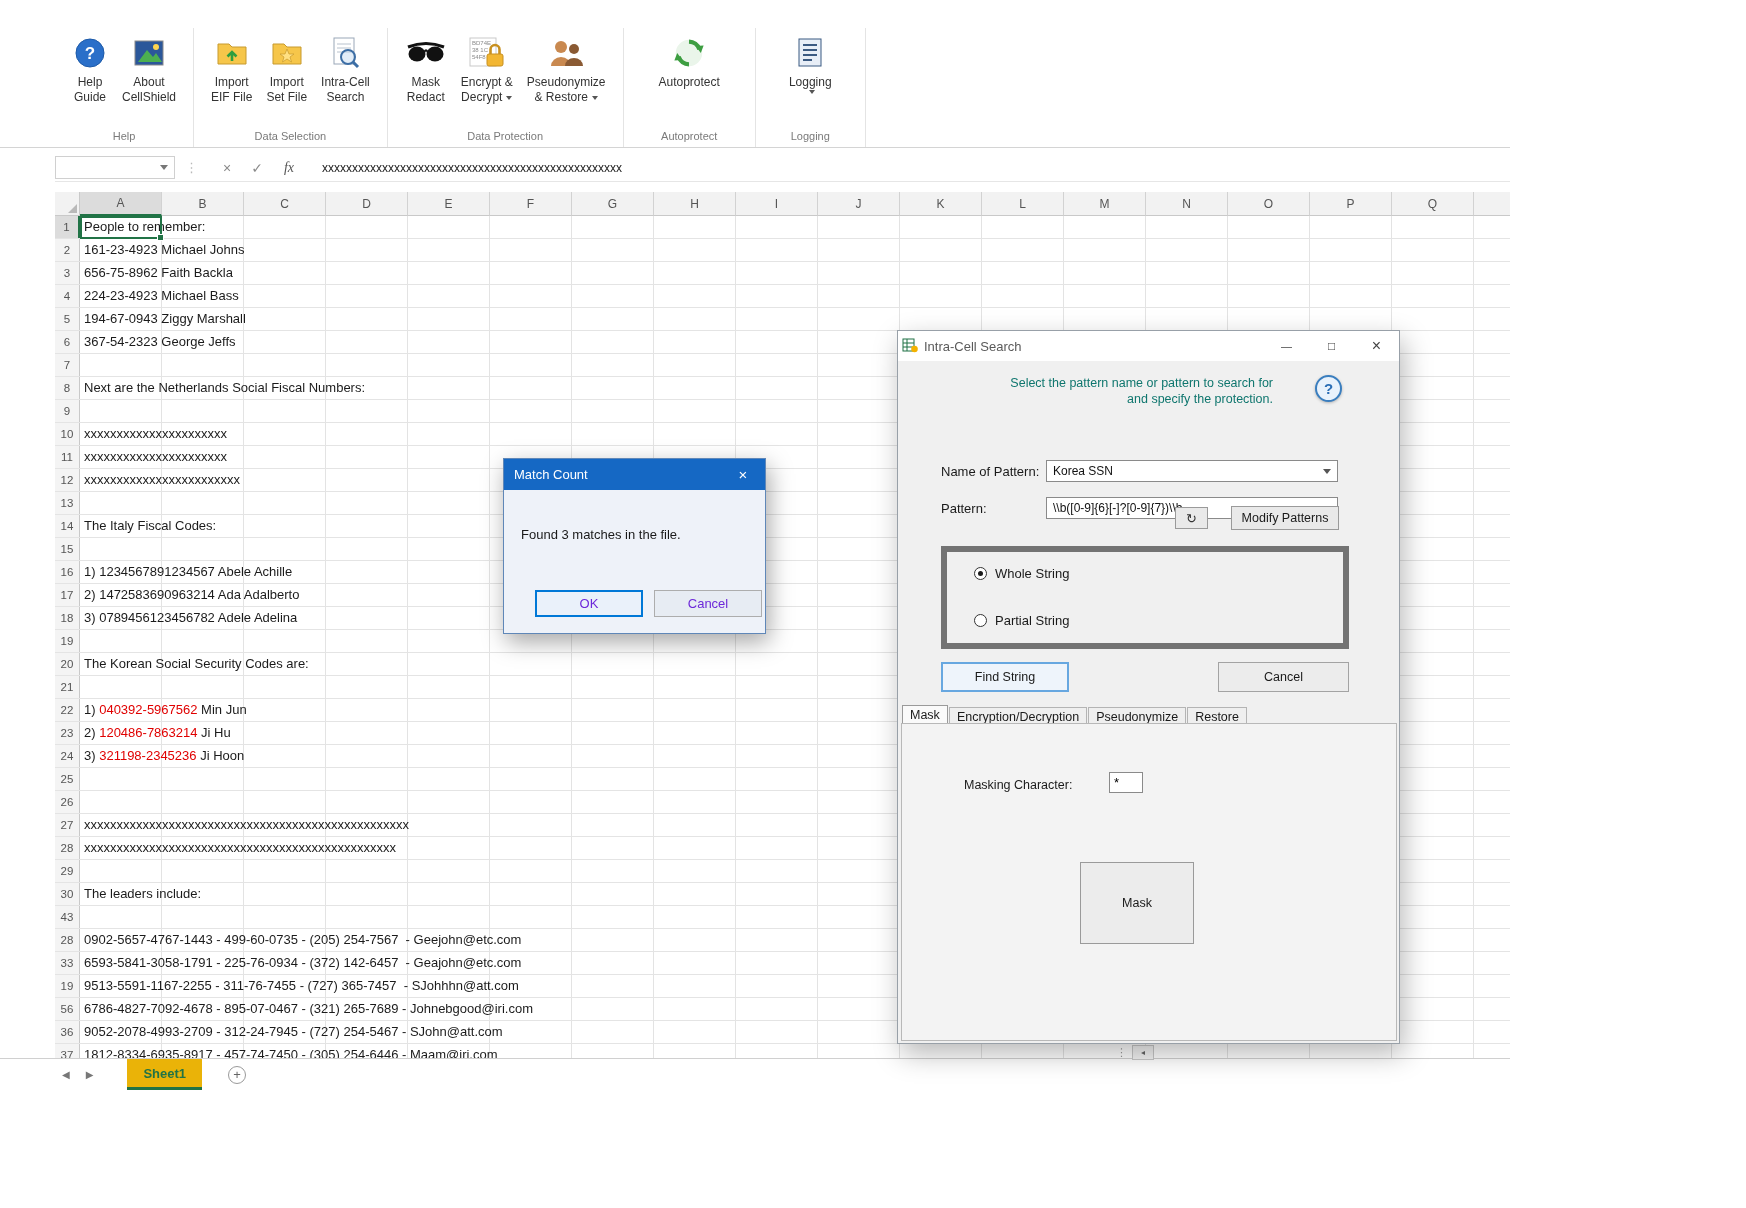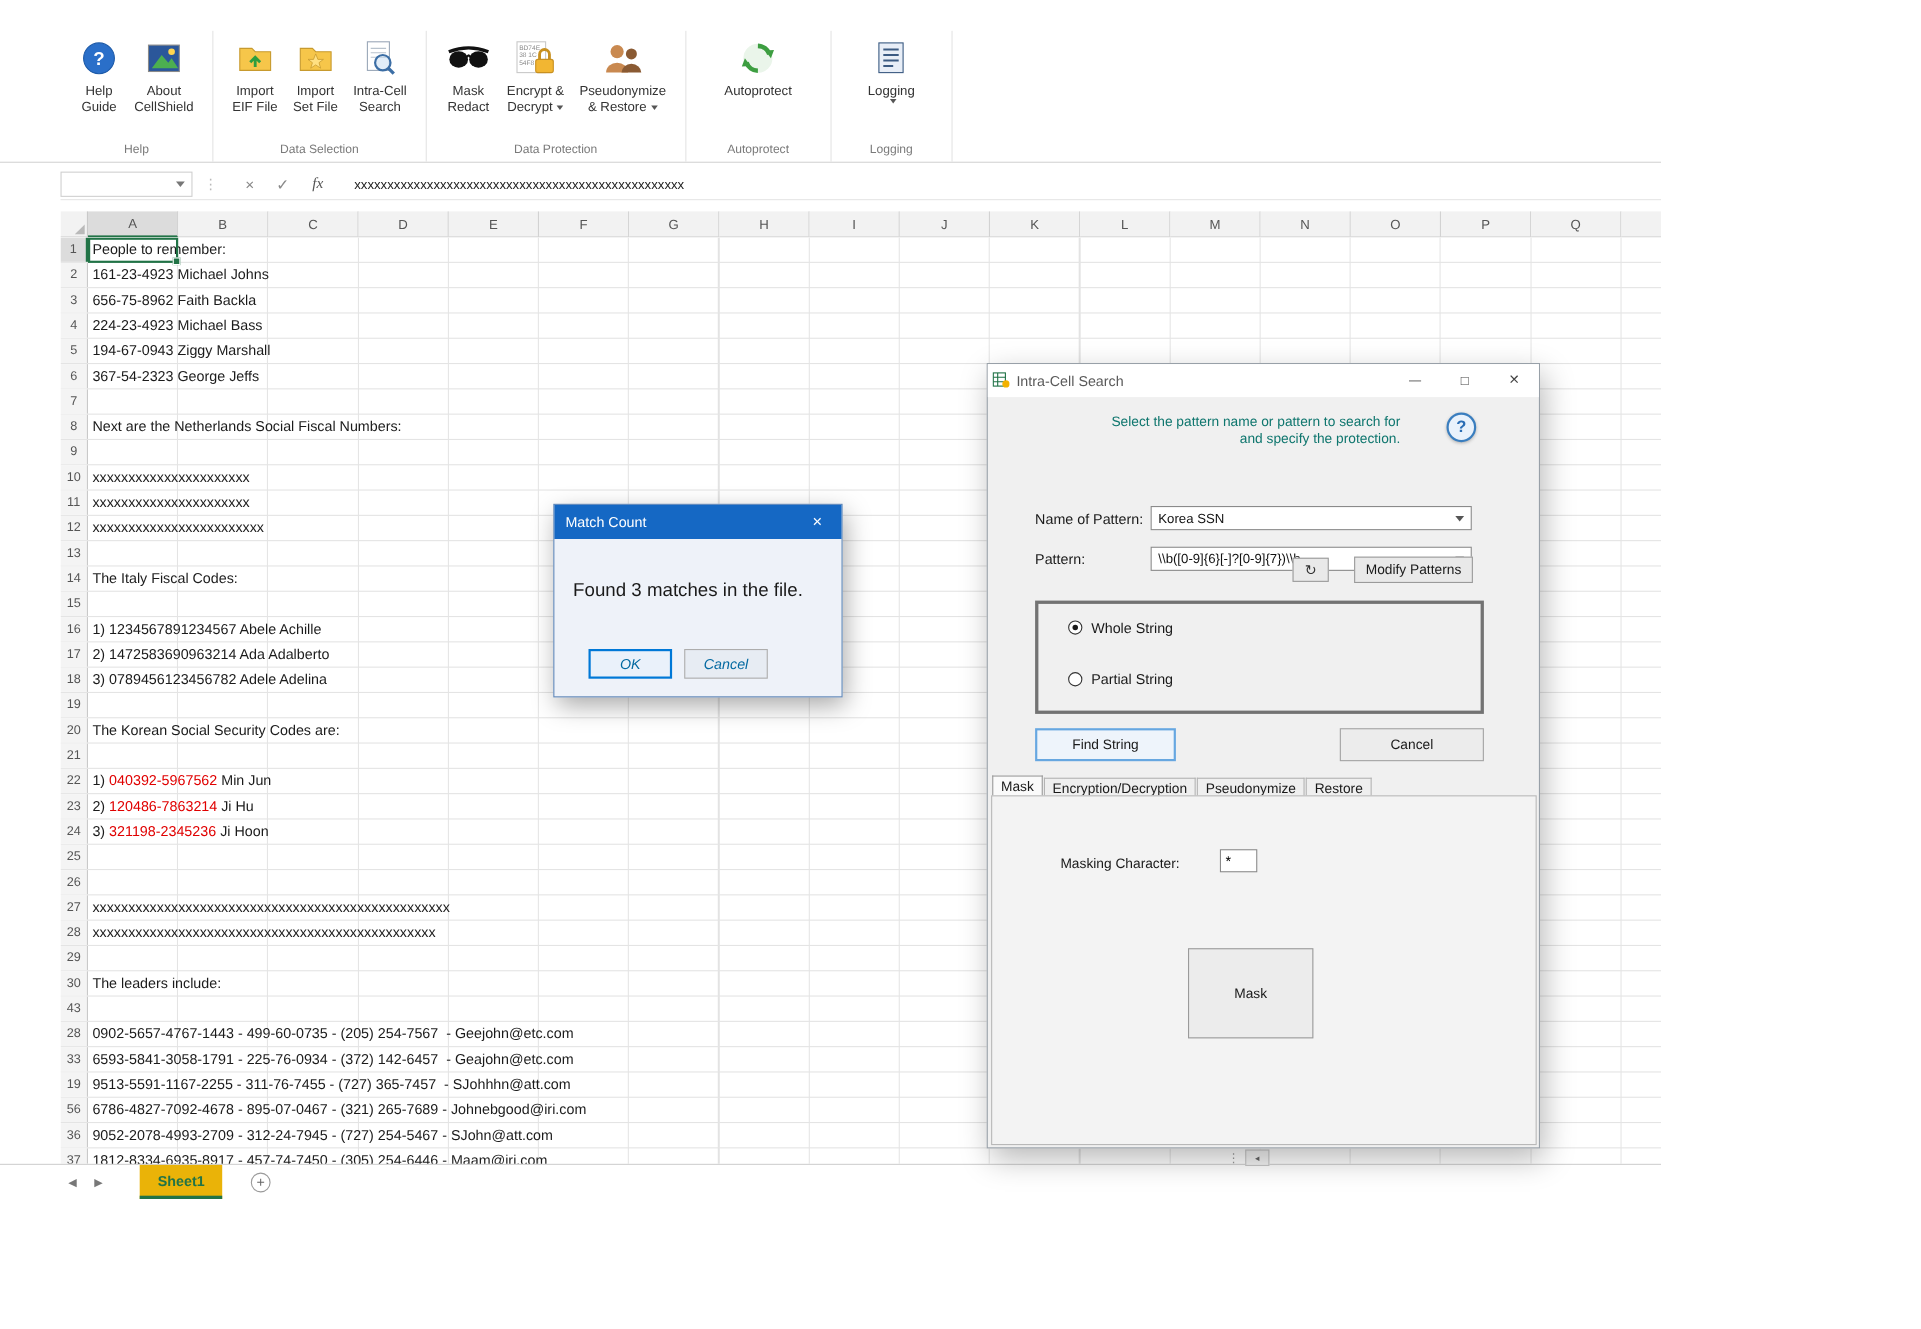--- a/index.html
+++ b/index.html
@@ -61,24 +61,24 @@
   .scroll-fragment { position:absolute; left:1116px; top:1044px; height:16px; display:flex; align-items:center; gap:5px; z-index:6; }
   .sf-dots { color:#9a9a9a; font-size:11px; }
   .sf-btn { width:22px; height:15px; background:#f4f4f4; border:1px solid #c9c9c9; color:#666; font-size:8px;
             display:flex; align-items:center; justify-content:center; }
 
   
   .match-dialog { position:absolute; left:503px; top:458px; width:263px; height:176px; background:#eef2f9;
                   border:1px solid #5f87b8; box-shadow:3px 8px 22px rgba(0,0,0,.35); z-index:20; }
   .md-title { height:31px; background:#1568c4; color:#fff; display:flex; align-items:center; font-size:13px; padding-left:10px;text-align:center; }
   .md-close { margin-left:auto; width:44px; height:100%; display:flex; align-items:center; justify-content:center; font-size:15px; color:#fff; }
-  .md-message { position:absolute; left:17px; top:68px; font-size:17px; color:#1a1a1a; }
+  .md-message { position:absolute; left:17px; top:68px; font-size:13px; color:#1a1a1a; }
   .md-buttons { position:absolute; left:31px; bottom:16px; display:flex; gap:11px; }
-  .md-btn { width:76px; height:27px; font-size:13px; color:#0369a1; display:flex; align-items:center; justify-content:center;
-            background:#e7ecf3; border:1px solid #adadad;font-style:italic; }
+  .md-btn { width:108px; height:27px; font-size:13px; color:#6d28d9; display:flex; align-items:center; justify-content:center;
+            background:#e7ecf3; border:1px solid #adadad; }
   .md-btn.default { border:2px solid #0078d7; background:#eaf1fa; }
 
   
   .search-dialog { position:absolute; left:897px; top:330px; width:503px; height:714px; background:#f0f0f0;
                    border:1px solid #98a0a8; box-shadow:4px 10px 26px rgba(0,0,0,.28); z-index:10; }
   .sd-title { height:30px; background:#fff; display:flex; align-items:center; padding-left:4px; font-size:13px; color:#5a5a5a; }
   .sd-title-text { margin-left:6px; }
   .sd-ctrls { margin-left:auto; display:flex; height:100%; }
   .sd-ctrl { width:45px; height:100%; display:flex; align-items:center; justify-content:center; color:#444; }
   .sd-ctrl.min { font-size:11px; } .sd-ctrl.max { font-size:12px; } .sd-ctrl.close { font-size:16px; }
@@ -89,21 +89,21 @@
              display:flex; align-items:center; justify-content:center; box-shadow:0 1px 3px rgba(0,0,0,.25); }
   .sd-label { position:absolute; font-size:13px; color:#1a1a1a; }
   .combo { position:absolute; width:292px; height:22px; background:#fff; border:1px solid #8a8a8a;
            display:flex; align-items:center; padding-left:6px; font-size:12px; color:#111; }
   .combo-arrow { margin-left:auto; margin-right:6px; width:0; height:0; border-left:4px solid transparent;
                  border-right:4px solid transparent; border-top:5px solid #555; }
   .sd-refresh { position:absolute; left:277px; top:146px; width:33px; height:22px; background:#e9e9e9;
                 border:1px solid #9a9a9a; color:#333; font-size:13px; display:flex; align-items:center; justify-content:center; }
   .sd-modify { position:absolute; left:333px; top:145px; width:108px; height:24px; background:#e9e9e9;
                border:1px solid #9a9a9a; font-size:12.5px; color:#1a1a1a; display:flex; align-items:center; justify-content:center; }
-  .sd-groupbox { position:absolute; left:43px; top:185px; width:408px; height:103px; border:3px solid #737373; }
+  .sd-groupbox { position:absolute; left:43px; top:185px; width:408px; height:103px; border:6px solid #737373; }
   .radio-row { position:absolute; left:27px; display:flex; align-items:center; gap:8px; font-size:13px; color:#1a1a1a; }
   .radio { width:13px; height:13px; border:1px solid #333; border-radius:50%; background:#fff; position:relative; flex:0 0 13px; }
   .radio.checked:after { content:""; position:absolute; left:3px; top:3px; width:5px; height:5px; background:#1a1a1a; border-radius:50%; }
   .sd-find { position:absolute; left:43px; top:301px; width:128px; height:30px; background:#eef4fb;
              border:2px solid #67a7e0; font-size:12.5px; color:#1a1a1a; display:flex; align-items:center; justify-content:center; }
   .sd-cancel { position:absolute; left:320px; top:301px; width:131px; height:30px; background:#ececec;
                border:1px solid #a3a3a3; font-size:12.5px; color:#1a1a1a; display:flex; align-items:center; justify-content:center; }
   .sd-tabs { position:absolute; left:4px; top:343px; display:flex; align-items:flex-end; font-size:12.5px; color:#1a1a1a; }
   .sd-tab { padding:2px 7px 3px; border:1px solid #b4b4b4; border-bottom:none; background:#efefef; margin-right:1px; white-space:nowrap; }
   .sd-tab.active { background:#fafafa; border-color:#9a9a9a; padding-bottom:6px; position:relative; top:1px; }

